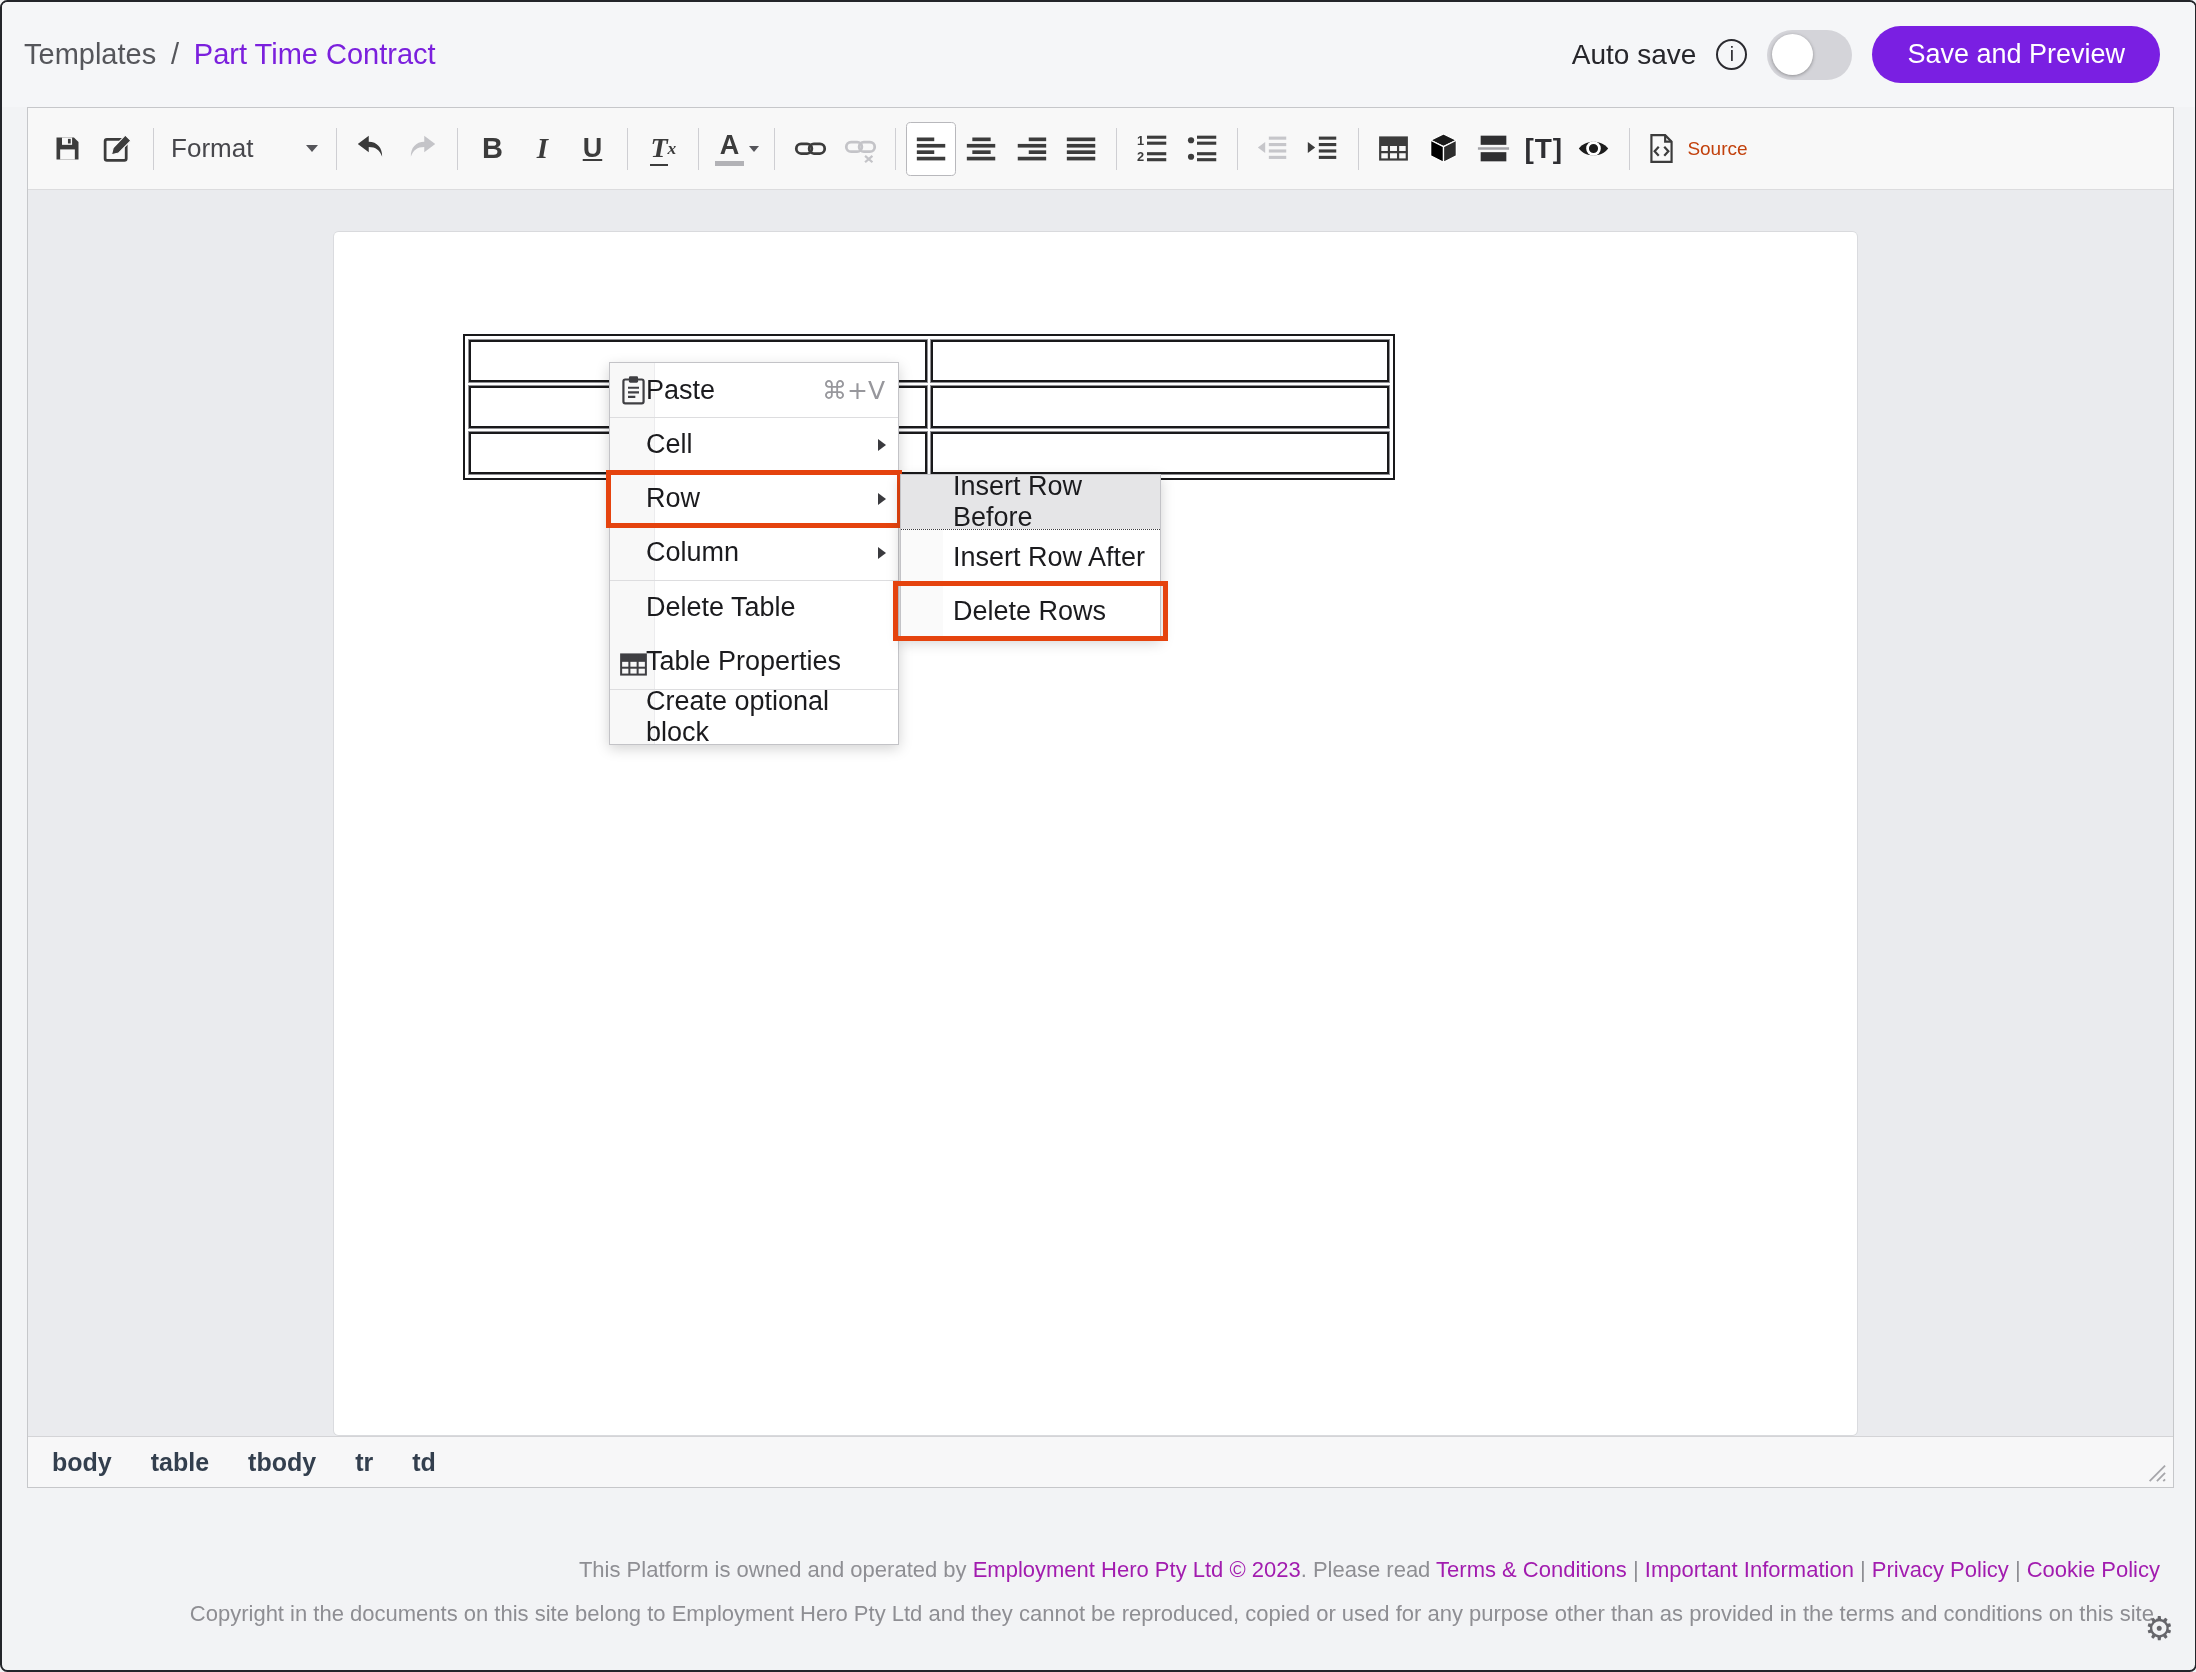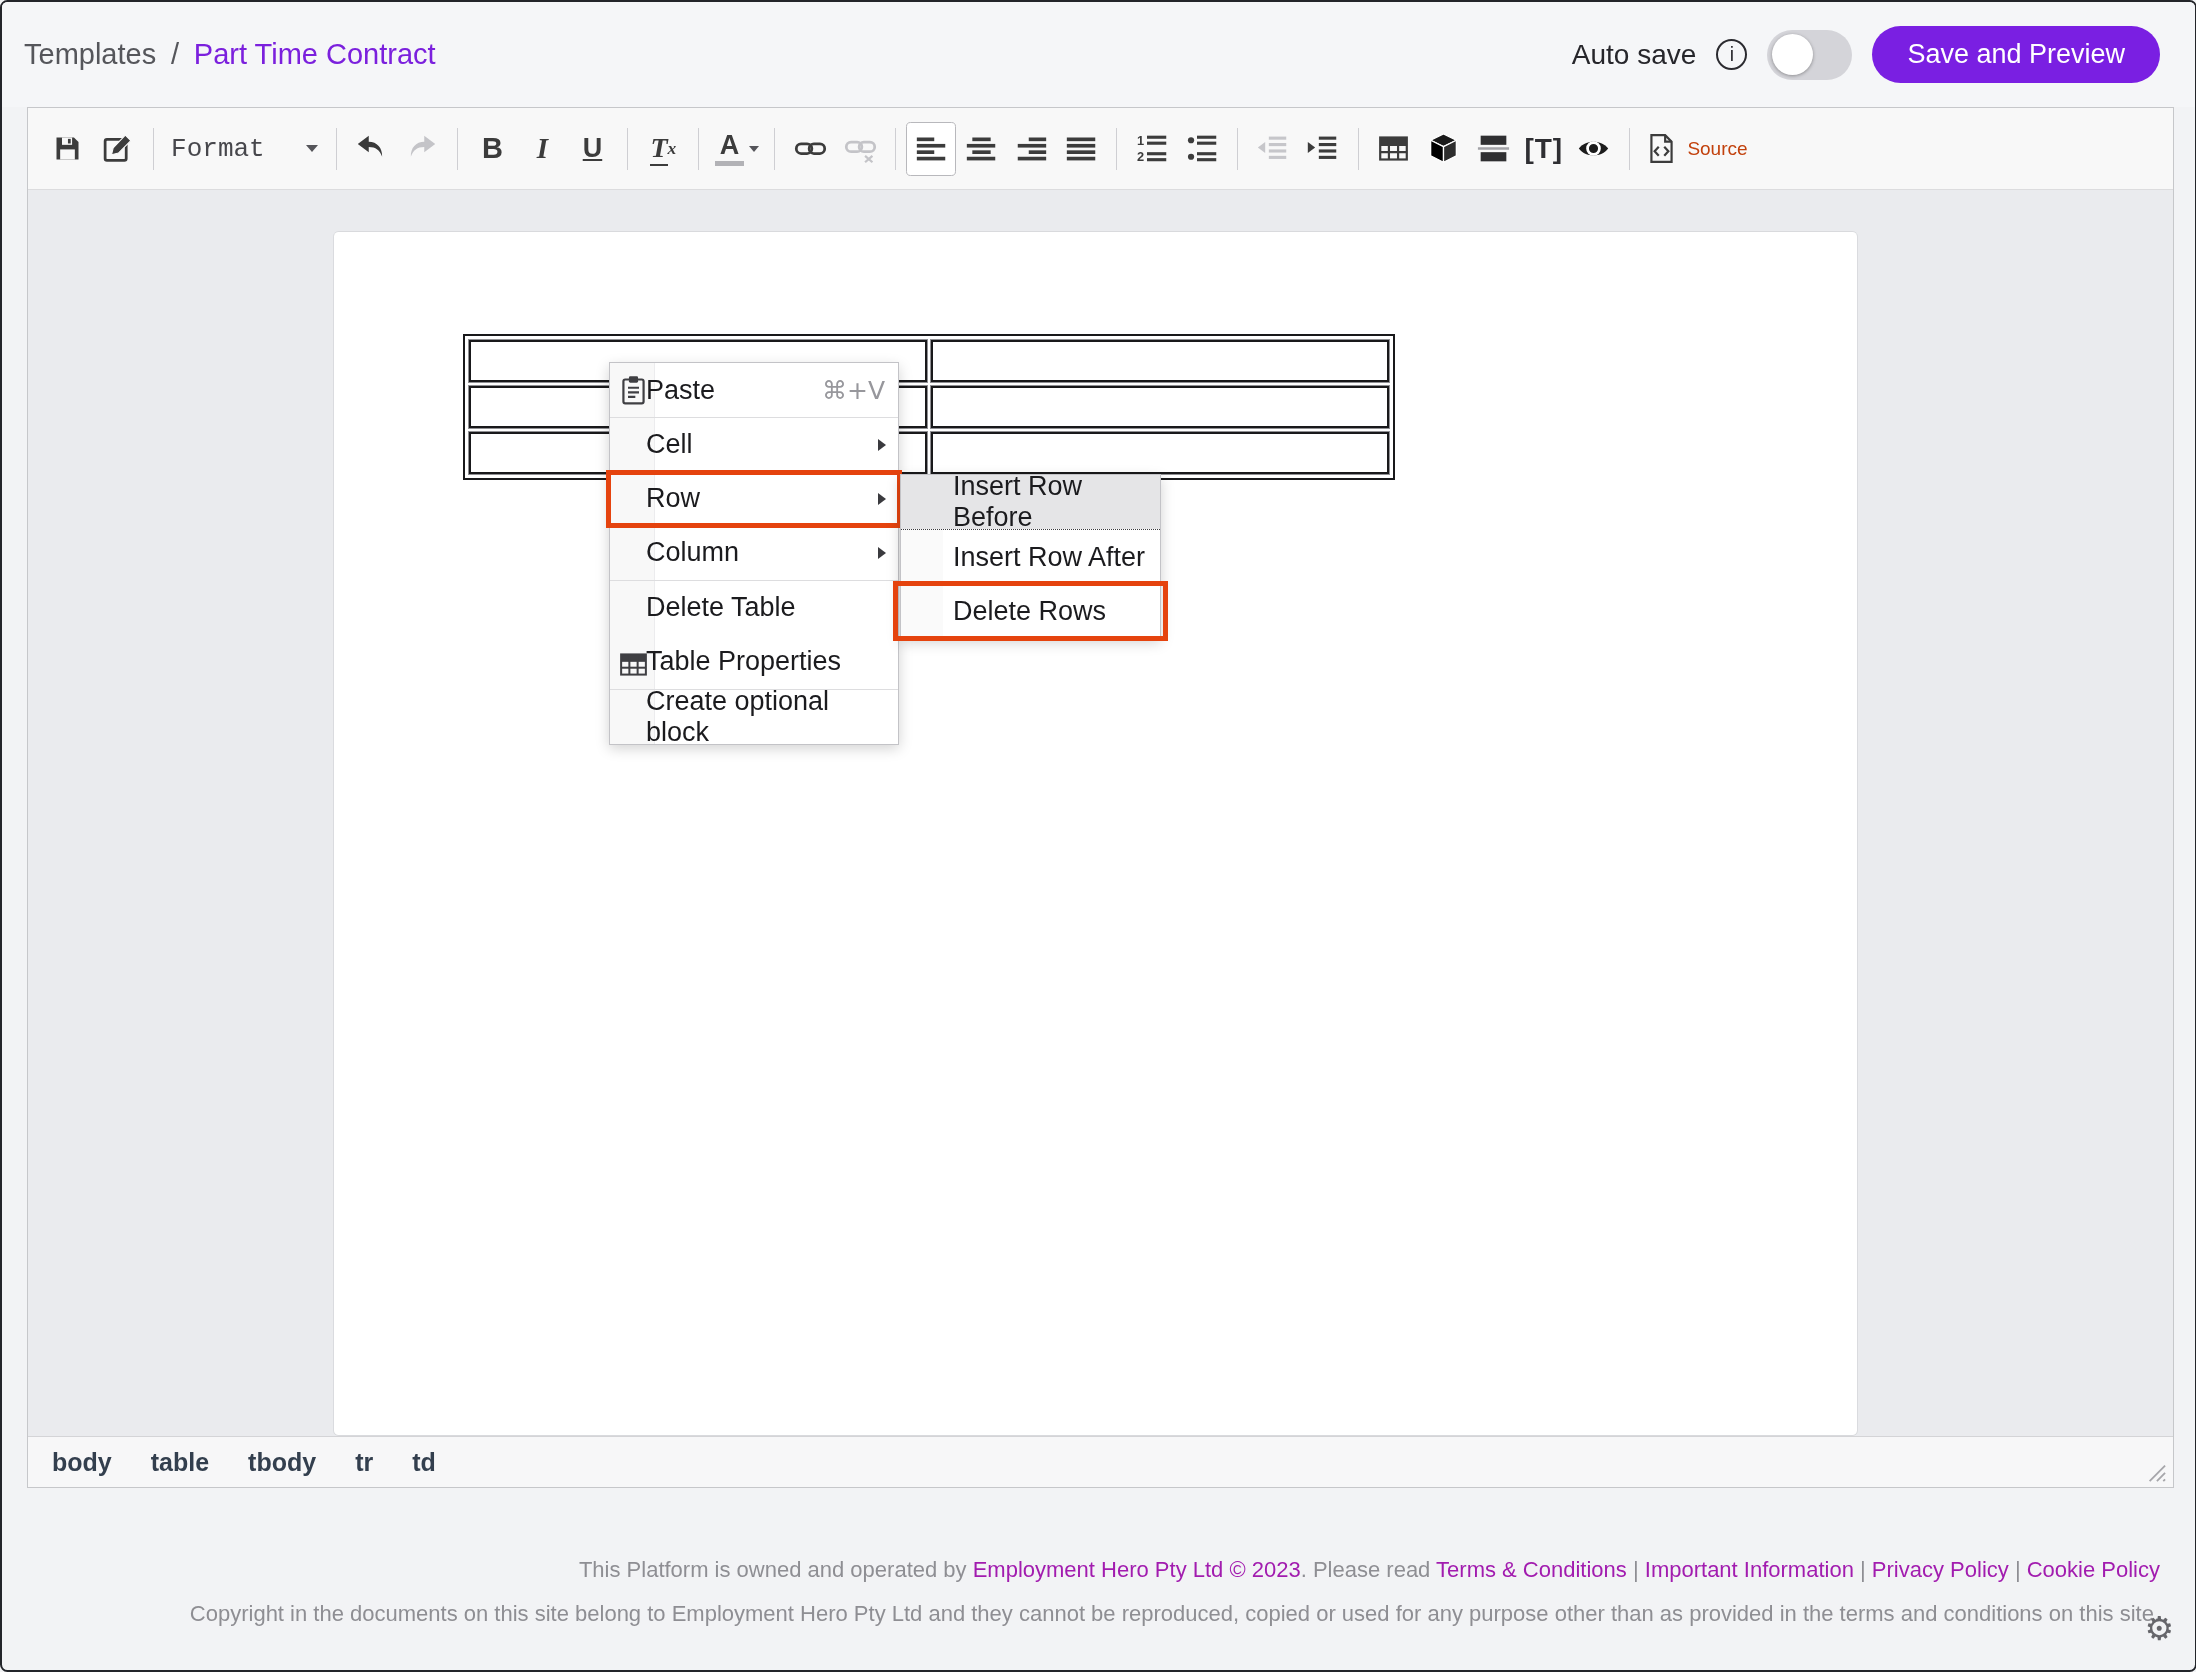--- a/index.html
+++ b/index.html
@@ -30,21 +30,21 @@
   
   .editor { position:absolute; top:105px; left:25px; width:2147px; height:1381px;
     background:#fff; border:0.9px solid #c6c7ca; display:flex; flex-direction:column; }
   .toolbar { height:82px; background:#f8f8f8; border-bottom:0.9px solid #dcdcde;
     display:flex; align-items:center; padding:0 14.8px; }
   .tbtn { height:54px; min-width:50px; padding:0 5.5px; display:flex; align-items:center;
     justify-content:center; color:#3c3c3c; }
   .tbtn.active { background:#fff; border:0.9px solid #b8b8bc; border-radius:4.6px; }
   .tsep { width:0.9px; height:42px; background:#cfcfd3; margin:0 10px; flex:0 0 auto; }
   .fmt { width:162px; display:flex; align-items:center; justify-content:space-between;
-    padding:0 7.4px; font-size:26px; color:#47474c; height:54px;font-family:Liberation Mono, monospace; }
+    padding:0 7.4px; font-size:26px; color:#47474c; height:54px; }
   .caret { width:0; height:0; border-left:6.5px solid transparent; border-right:6.5px solid transparent;
     border-top:7.4px solid #55555a; }
   .glyph-b { font-size:29px; font-weight:bold; }
   .glyph-i { font-size:29px; font-weight:bold; font-style:italic; font-family:"Liberation Serif",serif; }
   .glyph-u { font-size:27px; font-weight:bold; text-decoration:underline; }
   .tx { font-style:italic; font-family:"Liberation Serif",serif; font-weight:bold; }
   .tx .t { font-size:28px; border-bottom:2.8px solid #3c3c3c; }
   .tx .x { font-size:17.5px; vertical-align:-5.5px; }
   .a-btn { display:flex; flex-direction:column; align-items:center; }
   .a-letter { font-size:27px; font-weight:bold; line-height:28px; }

